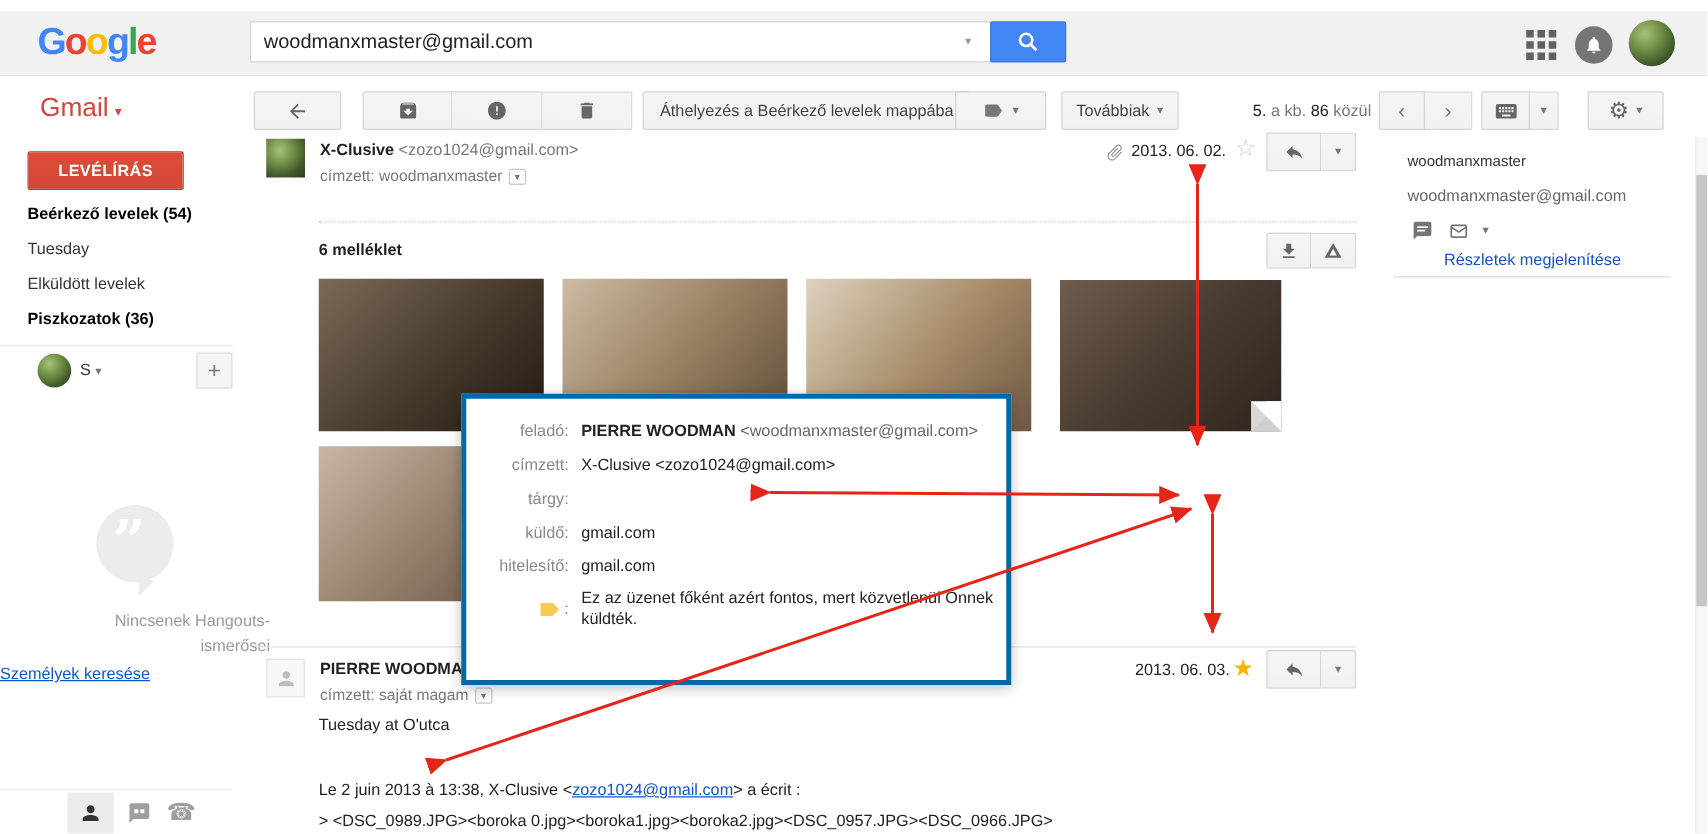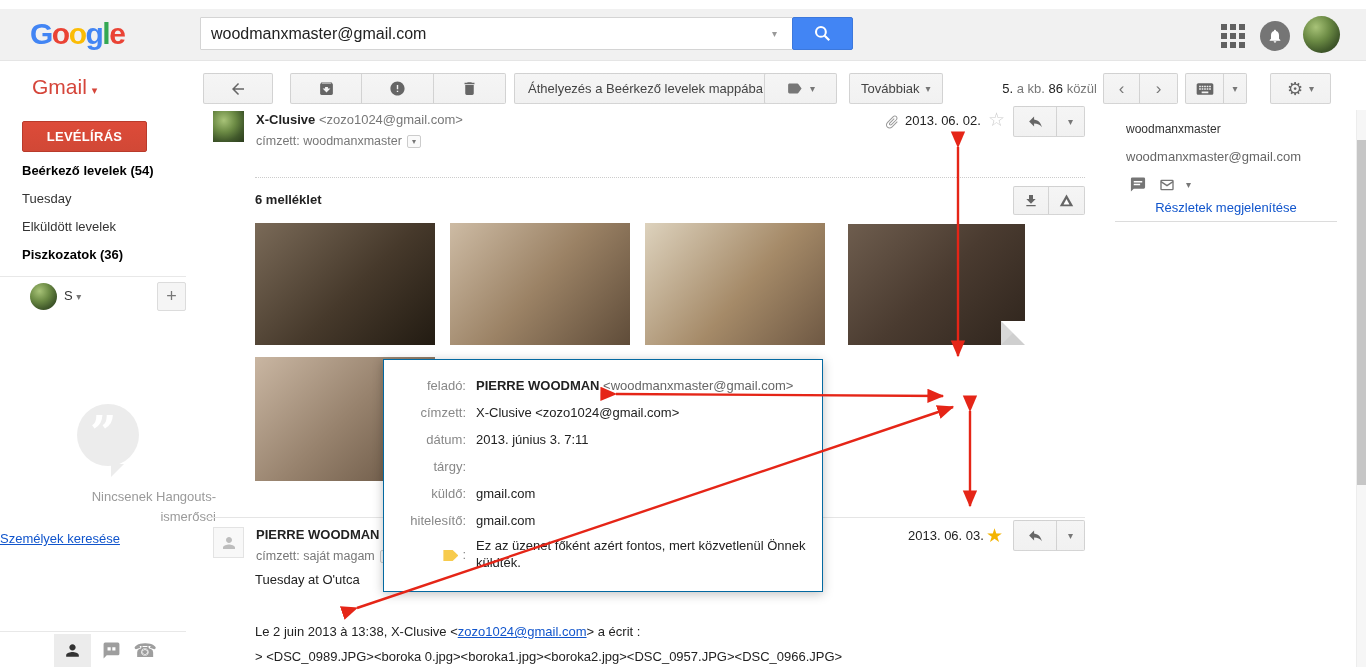--- a/index.html
+++ b/index.html
@@ -54,21 +54,21 @@
 
   
   .msg-avatar { width:31px; height:31px; }
   .gray-sub { color:#777; }
   .mini-drop { display:inline-block; width:14px; height:13px; border:1px solid #ccc; background:#fafafa; border-radius:2px; font-size:8px; color:#777; text-align:center; line-height:11px; vertical-align:1px; margin-left:5px; cursor:pointer; }
   .dotted-div { position:absolute; left:255px; top:177px; width:830px; border-top:1px dotted #ccc; }
   .thumb { position:absolute; cursor:pointer; }
   .fold { position:absolute; right:0; bottom:0; border-width:12px; border-style:solid; border-color:#fff #fff #cfcfcf #d8d8d8; }
 
   
-  .popup { position:absolute; left:383px; top:315px; width:440px; height:233px; background:#fff; border:1px solid #0369a1; box-shadow:0 2px 10px rgba(0,0,0,.25); z-index:20; padding-top:12px;margin-top:44px; }
+  .popup { position:absolute; left:369px; top:315px; width:440px; height:233px; background:#fff; border:4px solid #0369a1; box-shadow:0 2px 10px rgba(0,0,0,.25); z-index:20; padding-top:12px; }
   .p-row { display:flex; height:27px; align-items:center; }
   .p-label { width:82px; text-align:right; color:#888; flex:none; }
   .p-value { margin-left:10px; color:#222; white-space:nowrap; }
   .p-email { color:#666; }
   .imp-row { display:flex; margin-top:3px; }
   .imp-icon { width:15px; height:11px; background:#f7cb4d; clip-path:polygon(0 0,62% 0,100% 50%,62% 100%,0 100%); margin-top:3px; }
   .imp-note { margin-left:10px; width:336px; color:#222; line-height:17px; }
 
   
   .cp-name { position:absolute; left:1126px; top:122px; font-size:12px; color:#333; }
@@ -290,24 +290,20 @@
   <div class="abs" style="left:255px; top:649px;">&gt; &lt;DSC_0989.JPG&gt;&lt;boroka 0.jpg&gt;&lt;boroka1.jpg&gt;&lt;boroka2.jpg&gt;&lt;DSC_0957.JPG&gt;&lt;DSC_0966.JPG&gt;</div>
 
   <div class="popup">
     <div class="p-row">
       <span class="p-label">feladó:</span>
       <span class="p-value"><b>PIERRE WOODMAN</b><span class="p-email"> &lt;woodmanxmaster@gmail.com&gt;</span></span>
     </div>
     <div class="p-row">
       <span class="p-label">címzett:</span>
       <span class="p-value">X-Clusive &lt;zozo1024@gmail.com&gt;</span>
-    </div>
-    <div class="p-row">
-      <span class="p-label">dátum:</span>
-      <span class="p-value">2013. június 3. 7:11</span>
     </div>
     <div class="p-row">
       <span class="p-label">tárgy:</span>
     </div>
     <div class="p-row">
       <span class="p-label">küldő:</span>
       <span class="p-value">gmail.com</span>
     </div>
     <div class="p-row">
       <span class="p-label">hitelesítő:</span>

